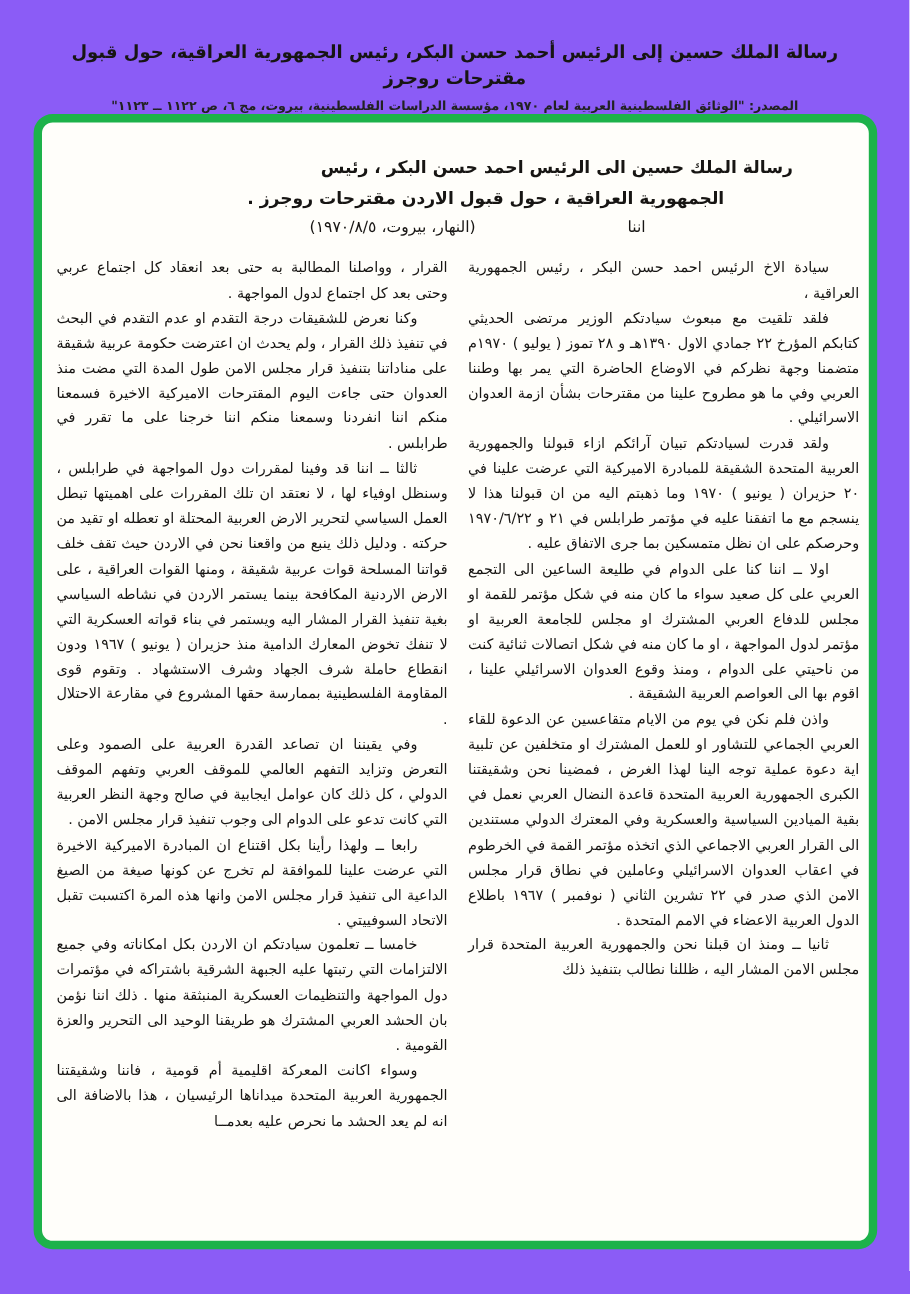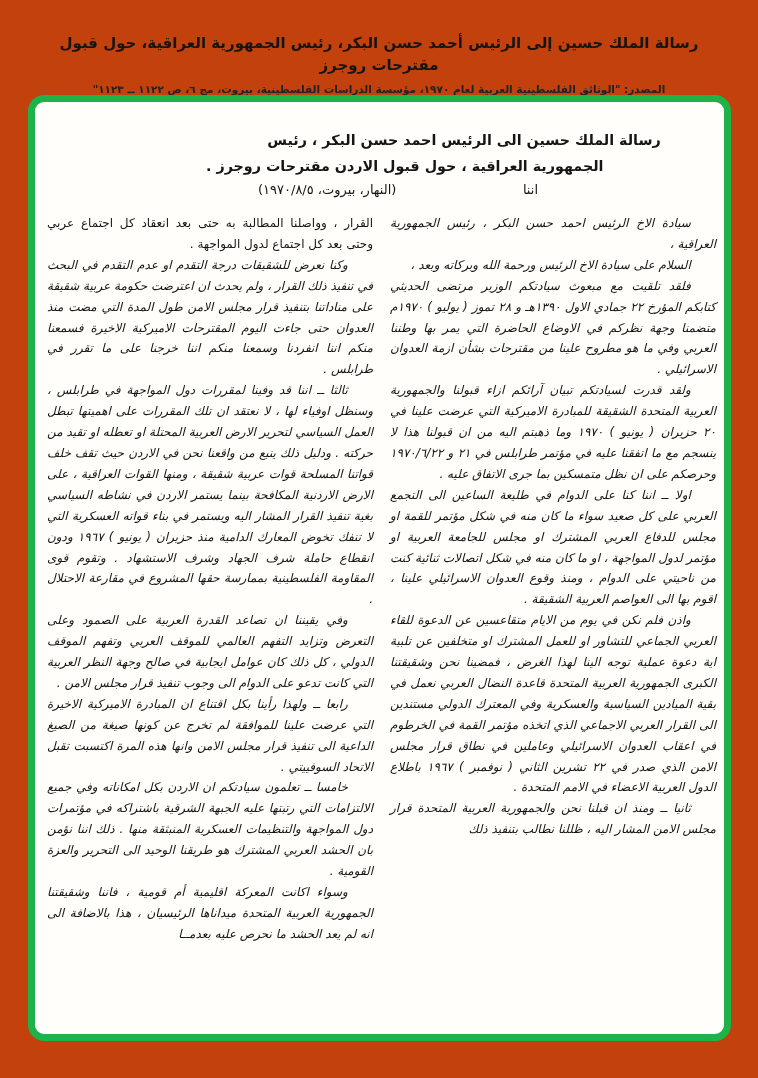--- a/index.html
+++ b/index.html
@@ -4,21 +4,21 @@
 <style>
   html, body { margin:0; padding:0; background:#ffffff; }
   body {
     width:758px; height:1078px;
     font-family:"DejaVu Sans", sans-serif;
     color:#171513;
     direction:rtl;
   }
   .page {
     position:relative; width:758px; height:1078px;
-    background:#c2410c; overflow:hidden;
+    background:#8b5cf6; overflow:hidden;
   }
   
   .hdr { position:absolute; top:32px; right:0; left:0; text-align:center; }
   .hdr-title {
     font-size:15px; font-weight:bold; letter-spacing:0;
     padding:0 24px; line-height:22px;
   }
   .hdr-source {
     margin-top:7px; font-size:10.5px; font-weight:bold; color:#222;
   }
@@ -41,21 +41,21 @@
   
   .cols {
     display:flex; gap:17px;
     margin-top:7px; padding:0 8px 0 12px;
   }
   .col {
     flex:1; font-size:12px; line-height:20.9px;
     text-align:justify; text-justify:inter-word;
   }
   .col p { margin:0; }
-  .col p.ind { text-indent:2.1em;font-style:italic; }
+  .col p.ind { text-indent:2.1em; }
 </style>
 </head>
 <body>
 
 <div class="page">
 
   <div class="hdr">
     <div class="hdr-title">رسالة الملك حسين إلى الرئيس أحمد حسن البكر، رئيس الجمهورية العراقية، حول قبول مقترحات روجرز</div>
     <div class="hdr-source">المصدر: "الوثائق الفلسطينية العربية لعام ١٩٧٠، مؤسسة الدراسات الفلسطينية، بيروت، مج ٦، ص ١١٢٢ ــ ١١٢٣"</div>
   </div>
@@ -68,21 +68,20 @@
     </div>
 
     <div class="doc-meta">
       <span class="meta-place">اننا</span>
       <span class="meta-src">(النهار، بيروت، ١٩٧٠/٨/٥)</span>
     </div>
 
     <div class="cols">
       <div class="col">
           <p class="ind">سيادة الاخ الرئيس احمد حسن البكر ، رئيس الجمهورية العراقية ،</p>
-          <p class="ind">السلام على سيادة الاخ الرئيس ورحمة الله وبركاته وبعد ،</p>
           <p class="ind">فلقد تلقيت مع مبعوث سيادتكم الوزير مرتضى الحديثي كتابكم المؤرخ ٢٢ جمادي الاول ١٣٩٠هـ و ٢٨ تموز ( يوليو ) ١٩٧٠م متضمنا وجهة نظركم في الاوضاع الحاضرة التي يمر بها وطننا العربي وفي ما هو مطروح علينا من مقترحات بشأن ازمة العدوان الاسرائيلي .</p>
           <p class="ind">ولقد قدرت لسيادتكم تبيان آرائكم ازاء قبولنا والجمهورية العربية المتحدة الشقيقة للمبادرة الاميركية التي عرضت علينا في ٢٠ حزيران ( يونيو ) ١٩٧٠ وما ذهبتم اليه من ان قبولنا هذا لا ينسجم مع ما اتفقنا عليه في مؤتمر طرابلس في ٢١ و ١٩٧٠/٦/٢٢ وحرصكم على ان نظل متمسكين بما جرى الاتفاق عليه .</p>
           <p class="ind">اولا ــ اننا كنا على الدوام في طليعة الساعين الى التجمع العربي على كل صعيد سواء ما كان منه في شكل مؤتمر للقمة او مجلس للدفاع العربي المشترك او مجلس للجامعة العربية او مؤتمر لدول المواجهة ، او ما كان منه في شكل اتصالات ثنائية كنت من ناحيتي على الدوام ، ومنذ وقوع العدوان الاسرائيلي علينا ، اقوم بها الى العواصم العربية الشقيقة .</p>
           <p class="ind">واذن فلم نكن في يوم من الايام متقاعسين عن الدعوة للقاء العربي الجماعي للتشاور او للعمل المشترك او متخلفين عن تلبية اية دعوة عملية توجه الينا لهذا الغرض ، فمضينا نحن وشقيقتنا الكبرى الجمهورية العربية المتحدة قاعدة النضال العربي نعمل في بقية الميادين السياسية والعسكرية وفي المعترك الدولي مستندين الى القرار العربي الاجماعي الذي اتخذه مؤتمر القمة في الخرطوم في اعقاب العدوان الاسرائيلي وعاملين في نطاق قرار مجلس الامن الذي صدر في ٢٢ تشرين الثاني ( نوفمبر ) ١٩٦٧ باطلاع الدول العربية الاعضاء في الامم المتحدة .</p>
           <p class="ind">ثانيا ــ ومنذ ان قبلنا نحن والجمهورية العربية المتحدة قرار مجلس الامن المشار اليه ، ظللنا نطالب بتنفيذ ذلك</p>
         </div>
       <div class="col">
           <p>القرار ، وواصلنا المطالبة به حتى بعد انعقاد كل اجتماع عربي وحتى بعد كل اجتماع لدول المواجهة .</p>
           <p class="ind">وكنا نعرض للشقيقات درجة التقدم او عدم التقدم في البحث في تنفيذ ذلك القرار ، ولم يحدث ان اعترضت حكومة عربية شقيقة على مناداتنا بتنفيذ قرار مجلس الامن طول المدة التي مضت منذ العدوان حتى جاءت اليوم المقترحات الاميركية الاخيرة فسمعنا منكم اننا انفردنا وسمعنا منكم اننا خرجنا على ما تقرر في طرابلس .</p>
           <p class="ind">ثالثا ــ اننا قد وفينا لمقررات دول المواجهة في طرابلس ، وسنظل اوفياء لها ، لا نعتقد ان تلك المقررات على اهميتها تبطل العمل السياسي لتحرير الارض العربية المحتلة او تعطله او تقيد من حركته . ودليل ذلك ينبع من واقعنا نحن في الاردن حيث تقف خلف قواتنا المسلحة قوات عربية شقيقة ، ومنها القوات العراقية ، على الارض الاردنية المكافحة بينما يستمر الاردن في نشاطه السياسي بغية تنفيذ القرار المشار اليه ويستمر في بناء قواته العسكرية التي لا تنفك تخوض المعارك الدامية منذ حزيران ( يونيو ) ١٩٦٧ ودون انقطاع حاملة شرف الجهاد وشرف الاستشهاد . وتقوم قوى المقاومة الفلسطينية بممارسة حقها المشروع في مقارعة الاحتلال .</p>

